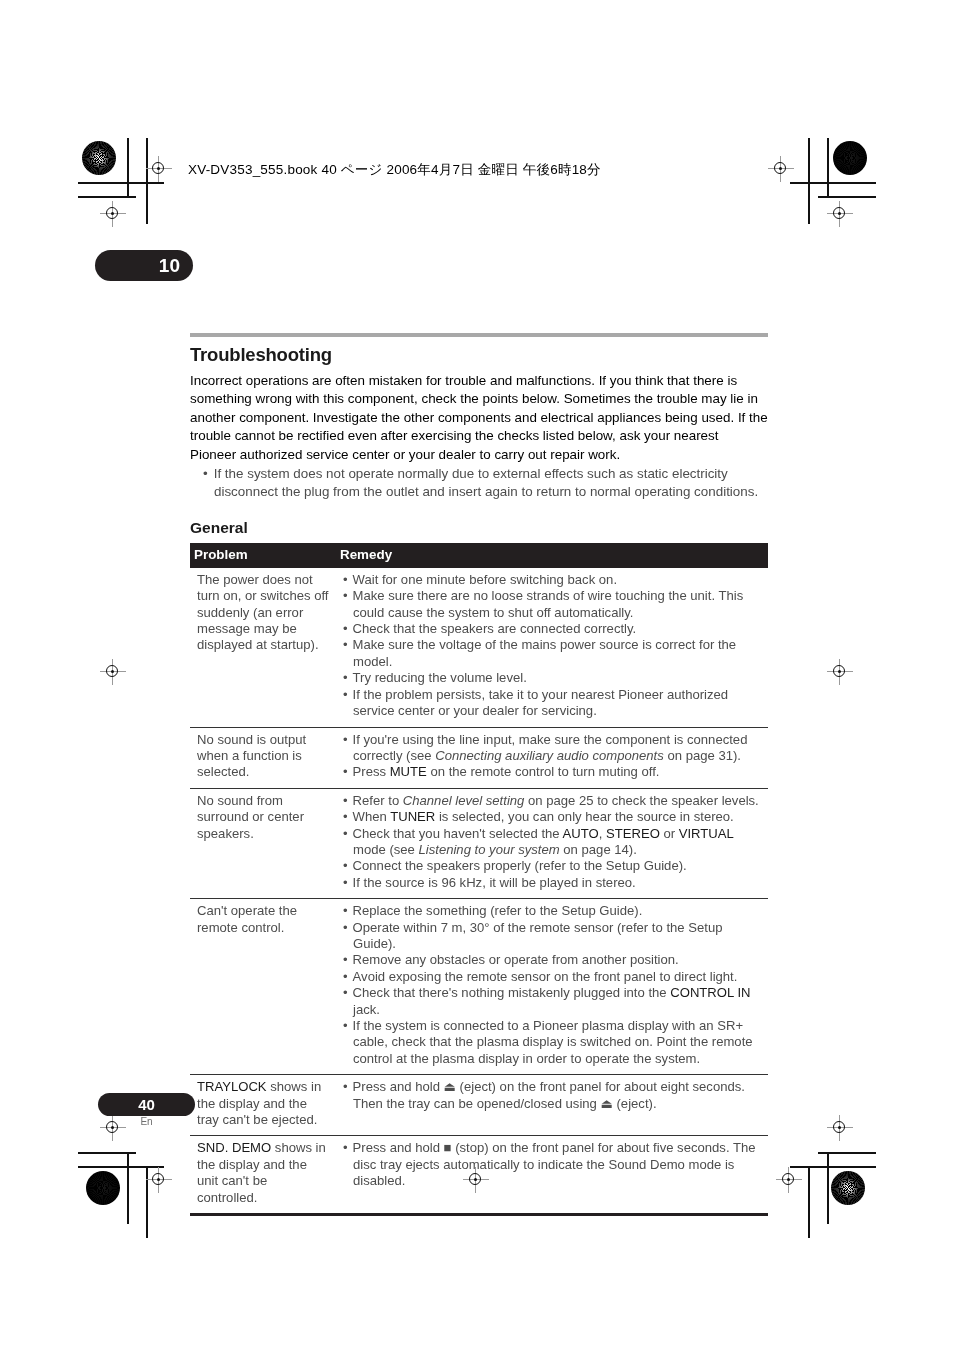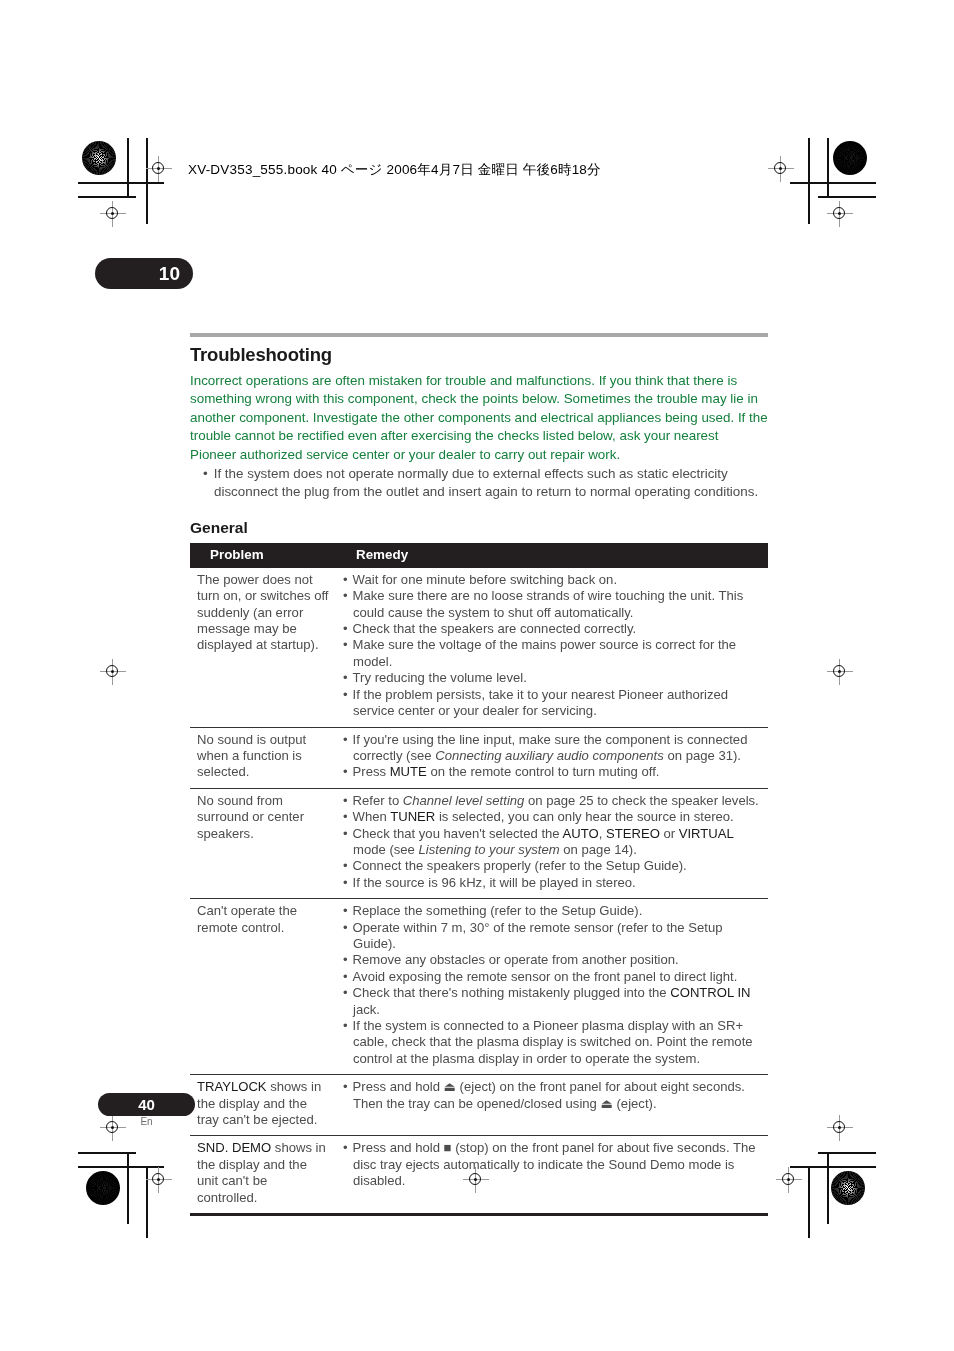--- a/index.html
+++ b/index.html
@@ -95,21 +95,21 @@
   
   .chapter-row {
     position: absolute;
     left: 95px;
     top: 242px;
     width: 680px;
     height: 31px;
   }
   .chapter-num {
     position: absolute;
-    left: 0; top: 16px;
+    left: 0; top: 8px;
     width: 98px; height: 31px;
     background: #231f20;
     border-radius: 15.5px;
     box-sizing: border-box;
     color: #ffffff;
     font-size: 19px;
     font-weight: bold;
     text-align: right;
     padding-right: 13px;
     line-height: 31px;
@@ -147,21 +147,21 @@
     font-size: 18.5px;
     font-weight: bold;
     color: #1a1a1a;
     letter-spacing: -0.2px;
   }
 
   p.body {
     margin: 0;
     font-size: 13.4px;
     line-height: 18.4px;
-    color: #15803d;
+    color: #000000;
   }
 
   ul.body-list {
     margin: 1px 0 0 0;
     padding: 0;
     list-style: none;
   }
   ul.body-list li {
     font-size: 13.4px;
     line-height: 18.4px;
@@ -189,21 +189,21 @@
   }
   table.tbl col.c1 { width: 146px; }
   table.tbl col.c2 { width: 432px; }
 
   table.tbl thead th {
     background: #231f20;
     color: #ffffff;
     font-size: 13.4px;
     font-weight: bold;
     text-align: left;
-    padding: 4px 0 5px 20px;
+    padding: 4px 0 5px 4px;
     line-height: 16px;
   }
 
   table.tbl tbody td {
     vertical-align: top;
     font-size: 13.1px;
     line-height: 16.4px;
     color: #4d4d4d;
     border-top: 1.1px solid #333;
     padding: 4px 6px 7px 7px;

